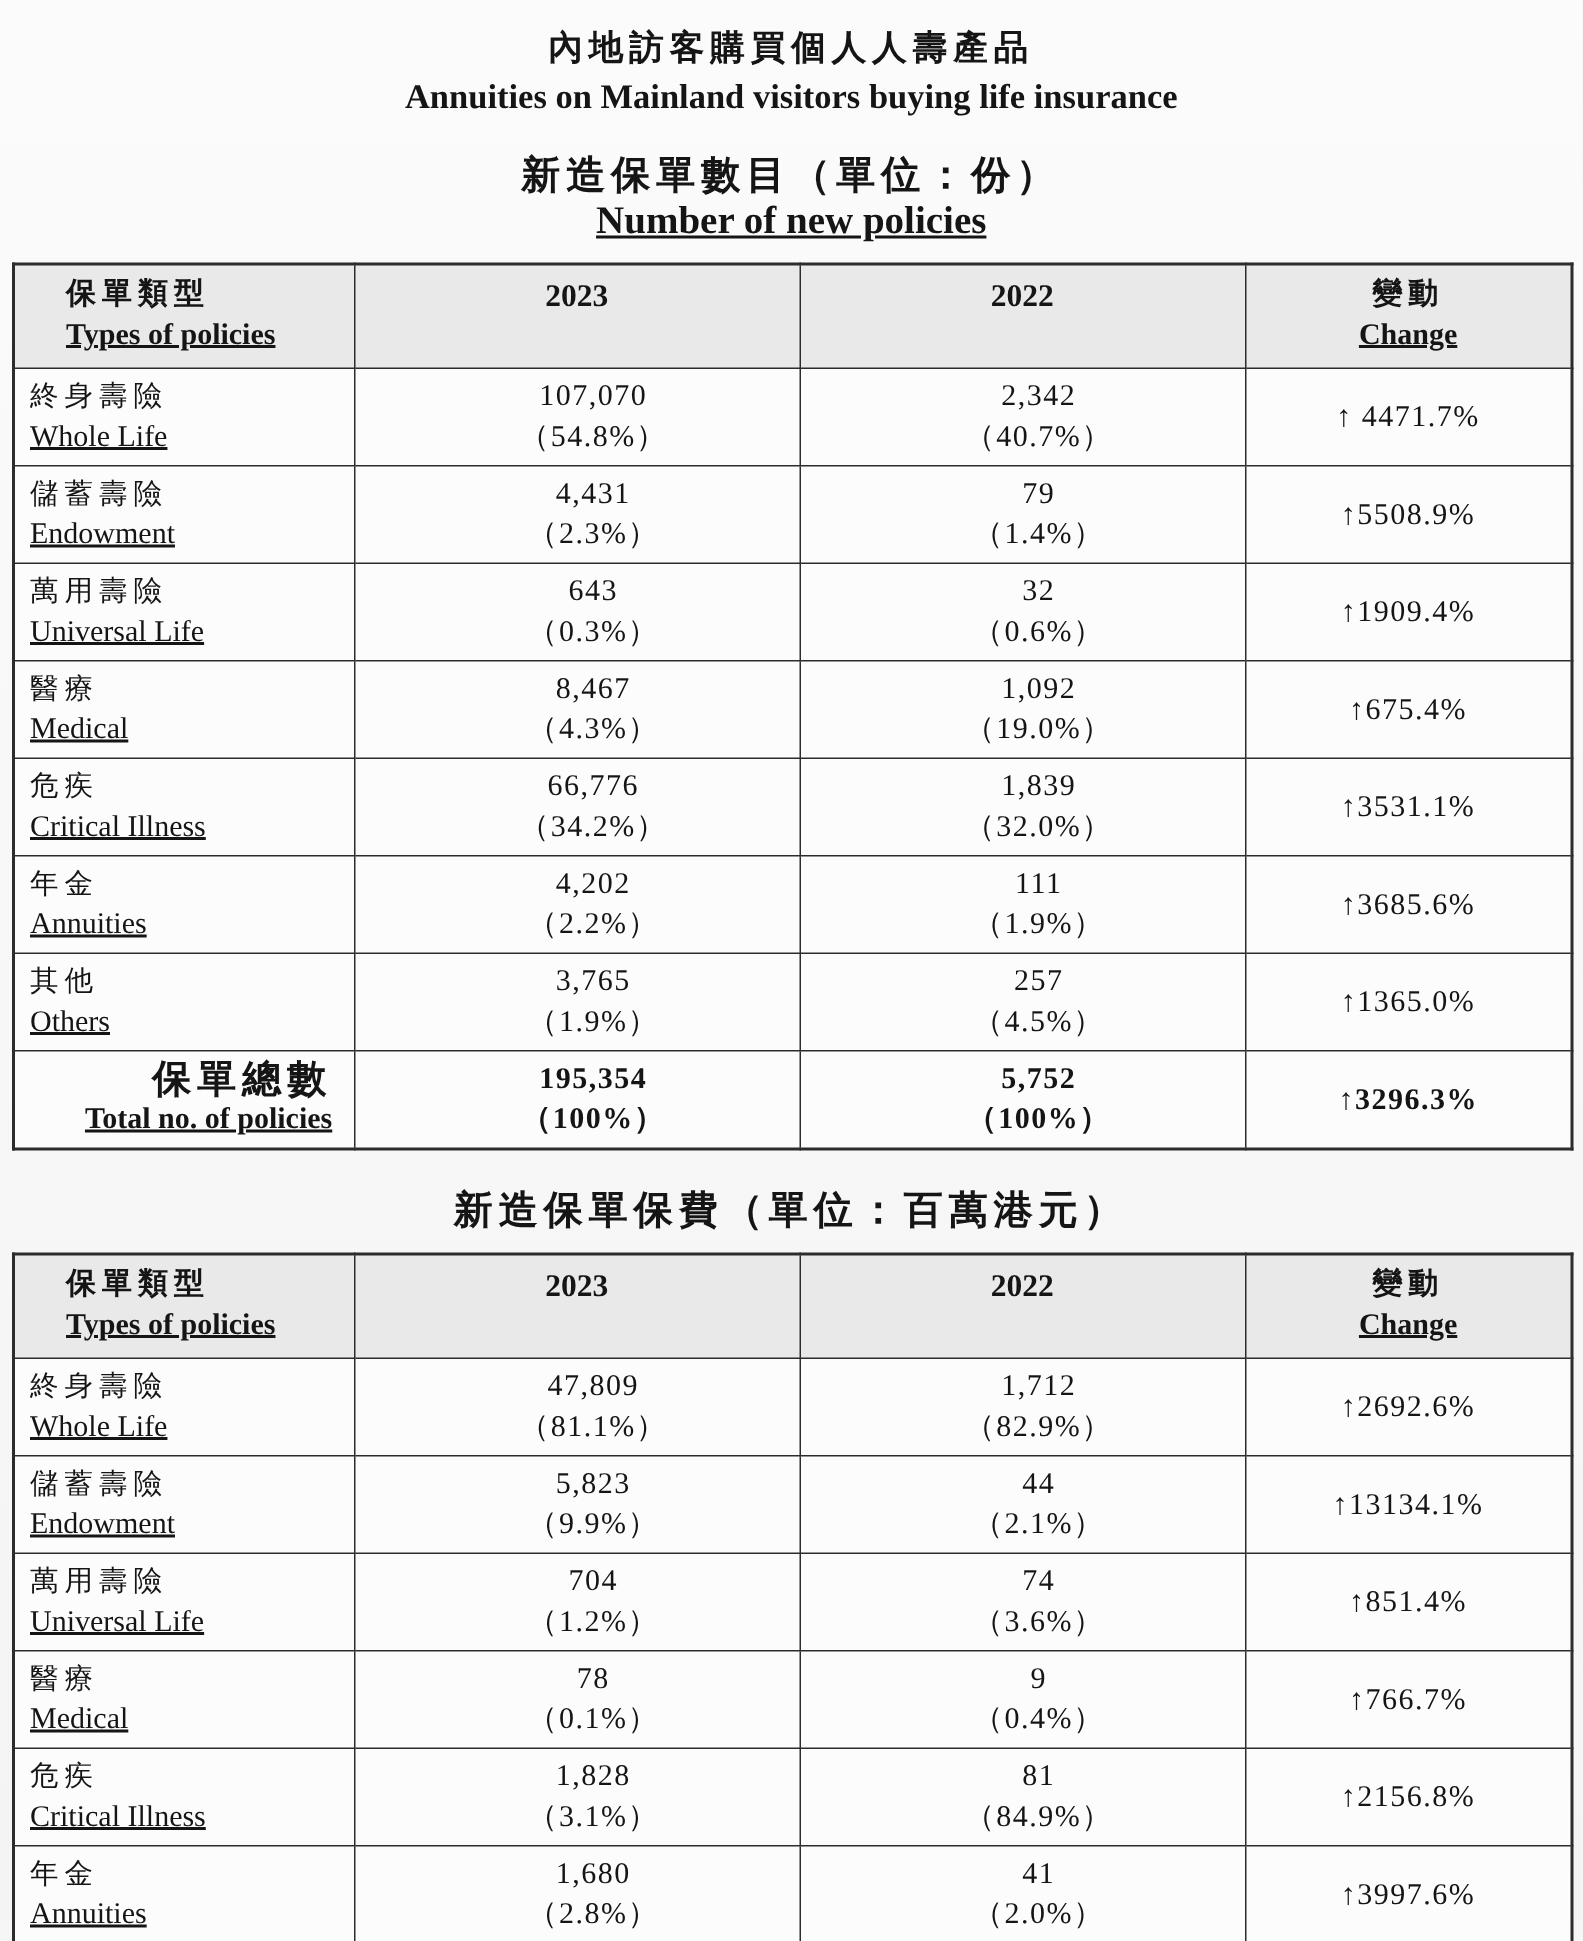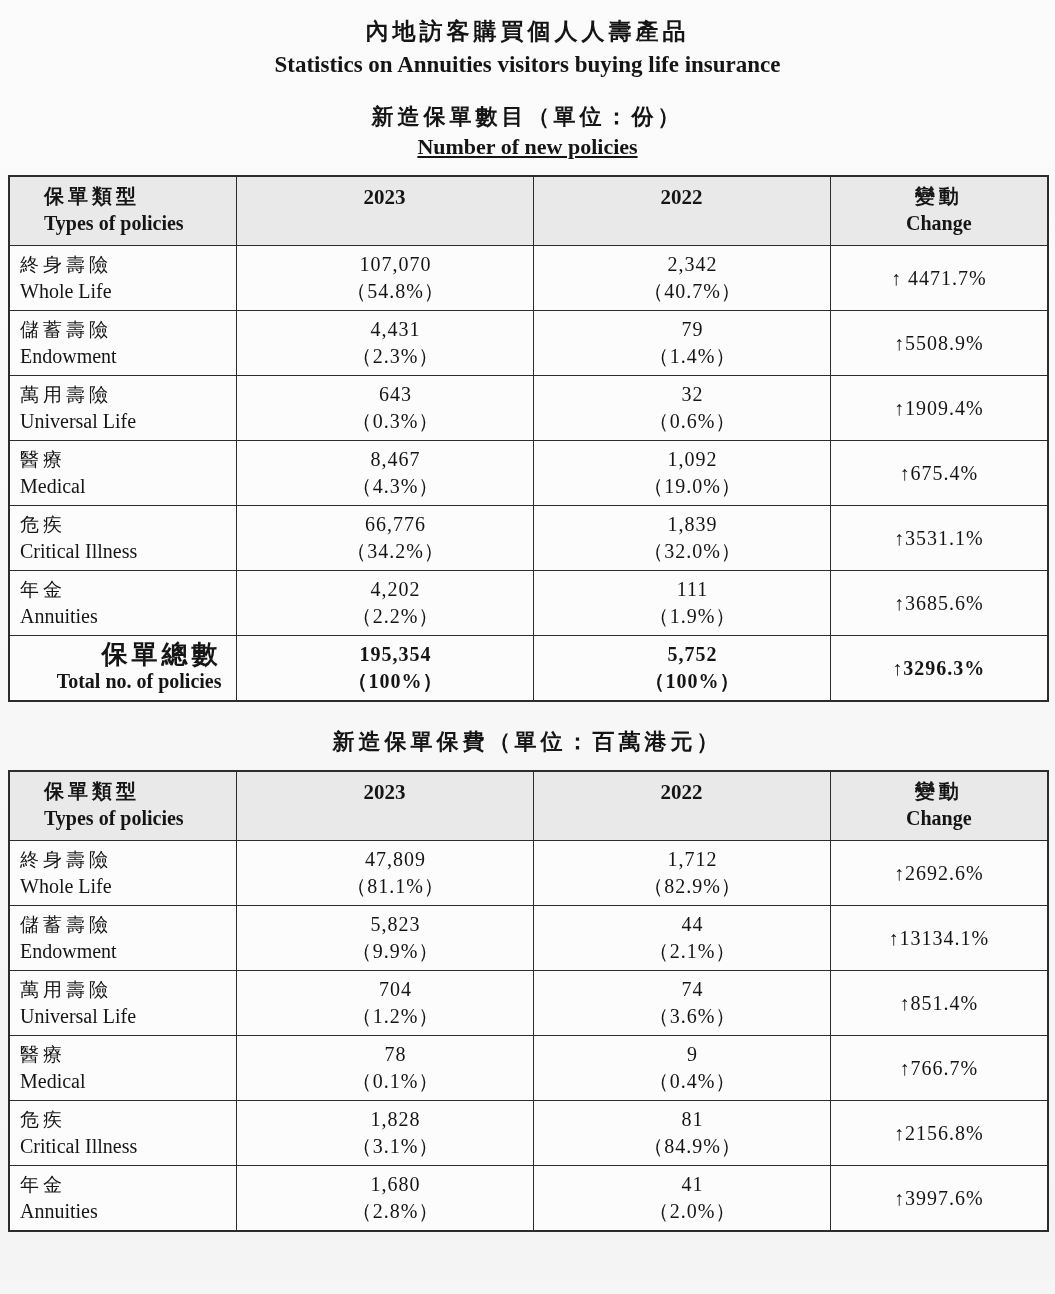--- a/index.html
+++ b/index.html
@@ -22,21 +22,21 @@
     text-align: center;
     font-weight: bold;
     font-size: 23px;
     line-height: 32px;
     letter-spacing: 4px;
   }
   .doc-title.en { letter-spacing: 0; line-height: 33px; }
   .section-title {
     text-align: center;
     font-weight: bold;
-    font-size: 22px;
+    font-size: 26px;
     line-height: 31px;
     letter-spacing: 4px;
   }
   .section-title.en { letter-spacing: 0; line-height: 30px; text-decoration: underline; }
   .section-title .plain { font-weight: normal; }
   .spacer-m { height: 20px; }
 
   table.data-table {
     width: 1039px;
     margin: 13px auto 0 auto;
@@ -50,21 +50,21 @@
   table.data-table { border-width: 2px; }
   thead th {
     background: #e9e9e9;
     font-weight: bold;
     padding: 6px 10px 8px 10px;
     height: 48px;
     border-bottom-width: 2px;
   }
   th.th-type { text-align: left; padding-left: 34px; }
   th .zh, td .zh { letter-spacing: 4px; font-size: 20px; line-height: 27px; }
-  th .en, td .en { letter-spacing: 0; font-size: 20px; line-height: 27px; }
+  th .en, td .en { letter-spacing: 0; font-size: 20px; line-height: 27px; text-decoration: underline; }
   th.th-year { vertical-align: top; text-align: center; font-size: 21px; padding-top: 8px; margin-left: 25px; }
   th.th-change { text-align: center; }
   tbody td, tfoot td {
     padding: 5px 10px;
     height: 44px;
     font-size: 20px;
     line-height: 27px;
   }
   td.col-type { text-align: left; }
   td.col-type .zh { font-size: 19px; }
@@ -76,21 +76,21 @@
   }
   td.total-label { text-align: right; padding-right: 14px; }
   td.total-label .zh { font-size: 26px; }
 </style>
 </head>
 <body>
 
 <div class="page">
 
   <div class="doc-title zh">內地訪客購買個人人壽產品</div>
-  <div class="doc-title en">Statistics on Annuities visitors buying life insurance</div>
+  <div class="doc-title en">Annuities on Mainland visitors buying life insurance</div>
 
   <div class="spacer-m"></div>
 
   <div class="section-title zh">新造保單數目（單位：份）</div>
   <div class="section-title en"><span>Number of new policies</span><span class="plain"></span></div>
 
   <table class="data-table">
     <colgroup>
       <col style="width:227px">
         <col style="width:297px">
@@ -195,20 +195,35 @@
           <td class="col-num">
             <div>4,202</div>
             <div>（2.2%）</div>
           </td>
           <td class="col-num">
             <div>111</div>
             <div>（1.9%）</div>
           </td>
           <td class="col-change">↑3685.6%</td>
         </tr>
+        <tr>
+          <td class="col-type">
+            <div class="zh">其他</div>
+            <div class="en">Others</div>
+          </td>
+          <td class="col-num">
+            <div>3,765</div>
+            <div>（1.9%）</div>
+          </td>
+          <td class="col-num">
+            <div>257</div>
+            <div>（4.5%）</div>
+          </td>
+          <td class="col-change">↑1365.0%</td>
+        </tr>
       </tbody>
     <tfoot>
       <tr>
         <td class="total-label">
           <div class="zh">保單總數</div>
           <div class="en">Total no. of policies</div>
         </td>
         <td class="col-num">
           <div>195,354</div>
           <div>（100%）</div>

